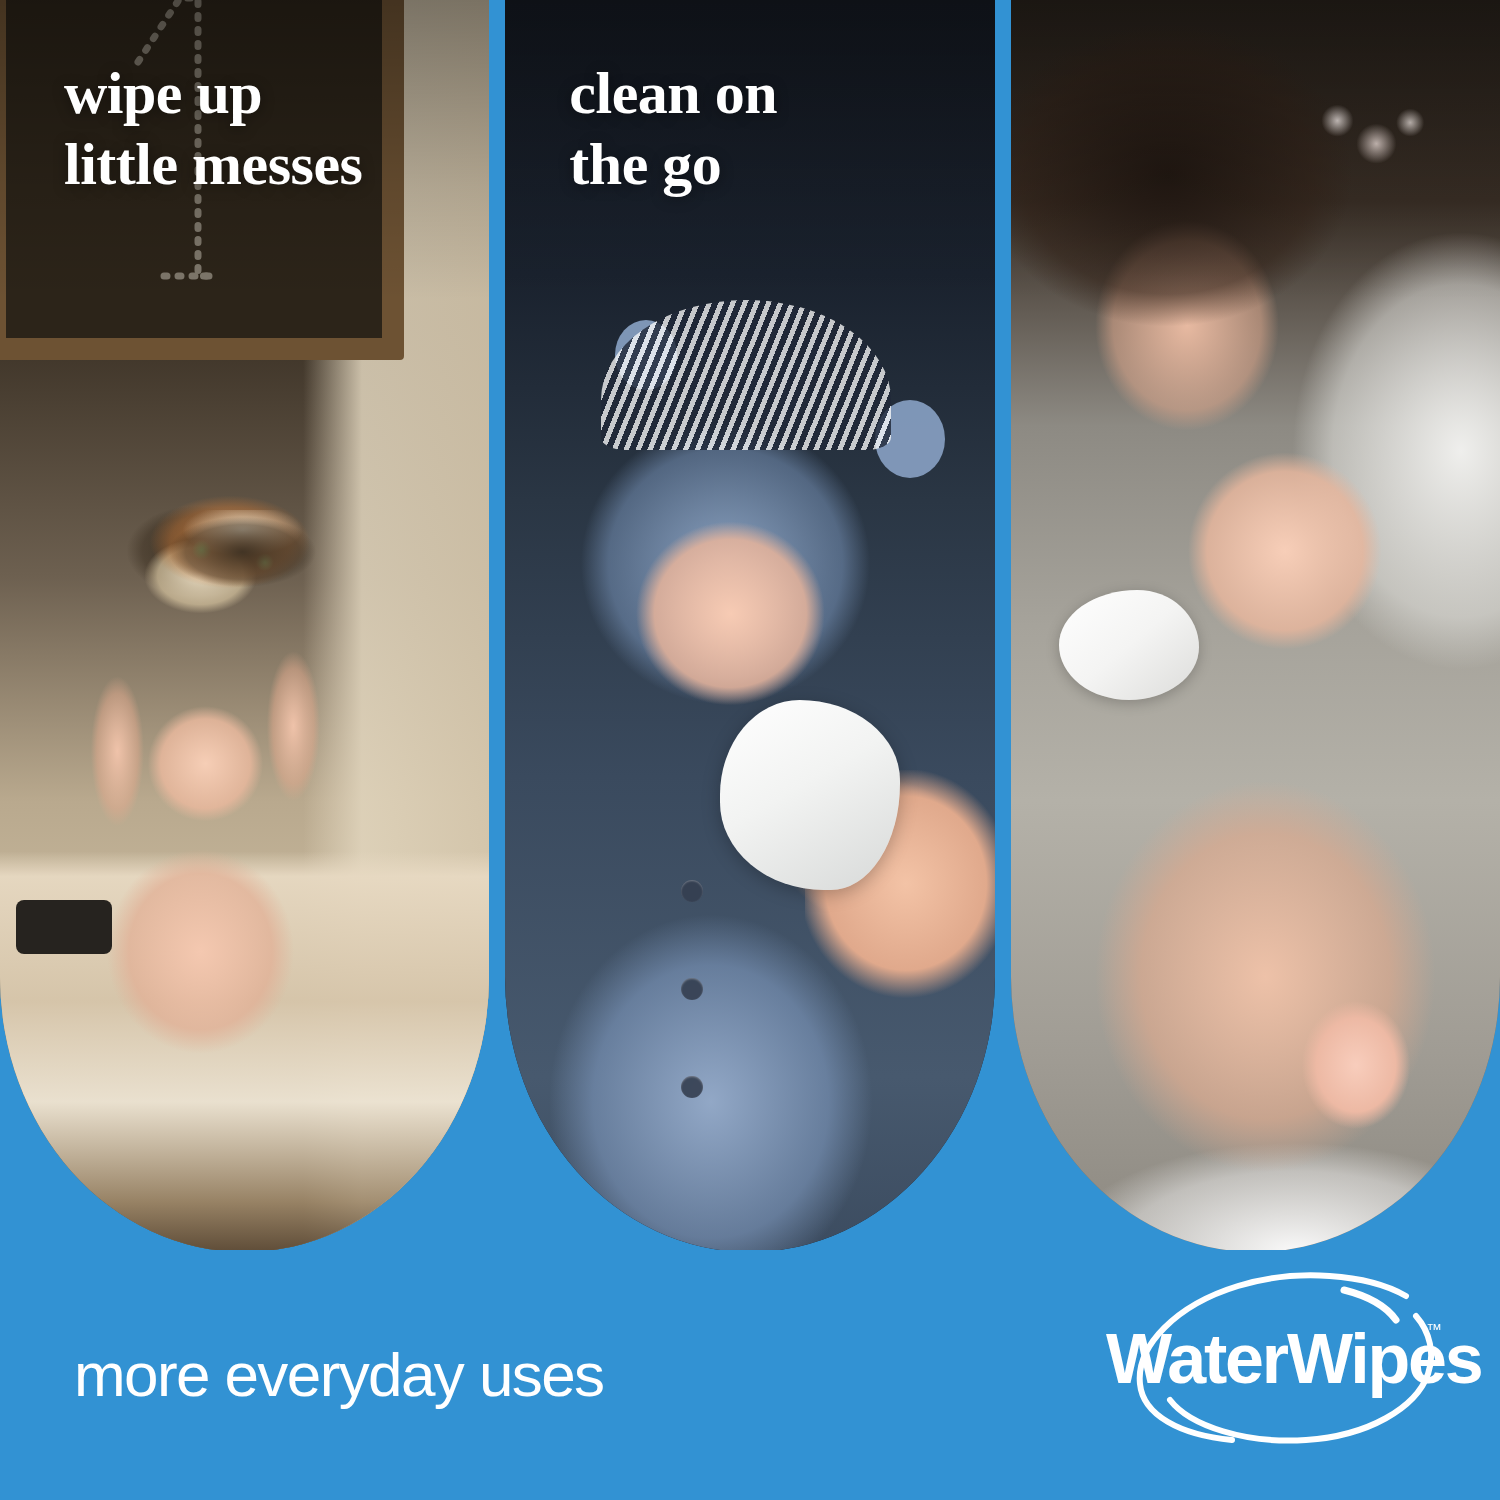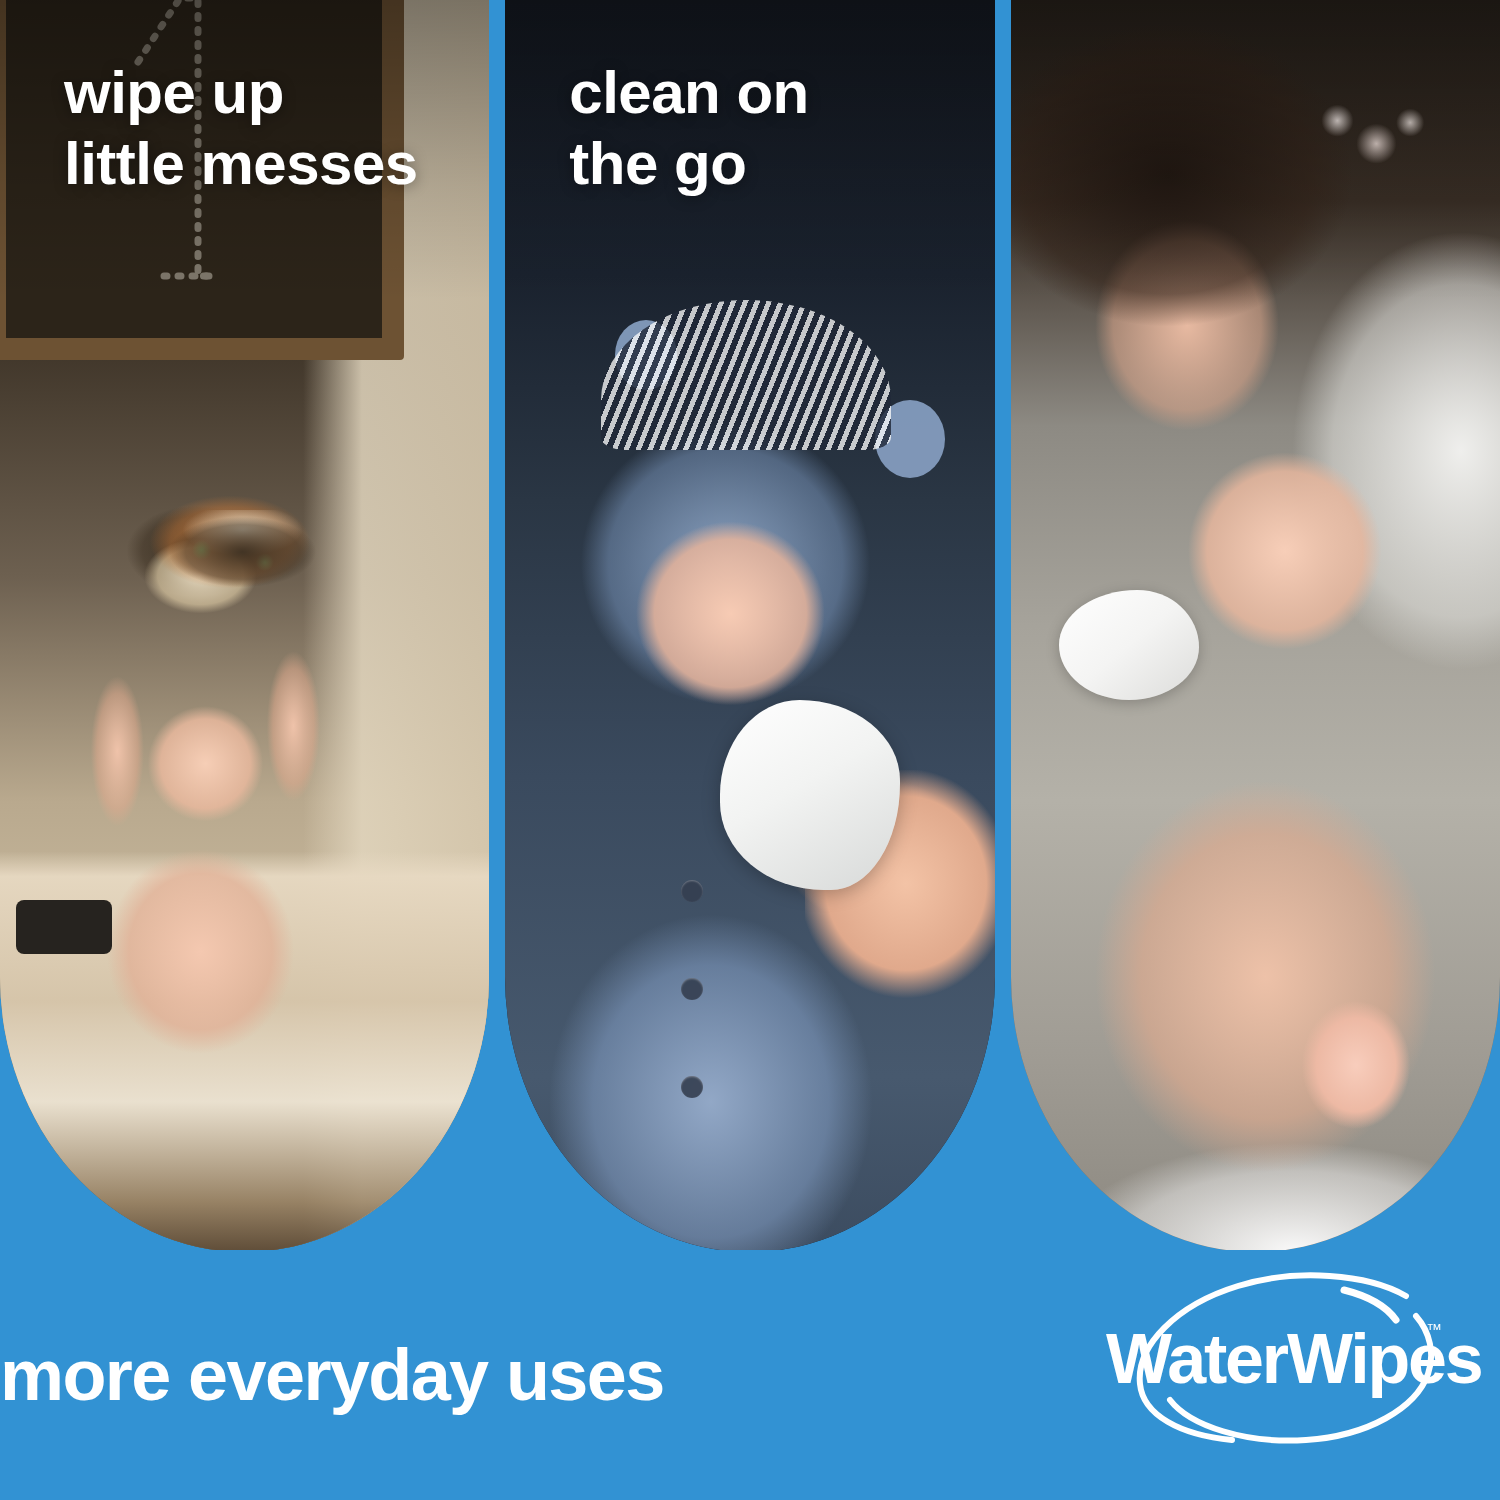--- a/index.html
+++ b/index.html
@@ -18,20 +18,21 @@
     overflow:hidden;
   }
 
   
   .panels{
     position:absolute;
     left:0; top:0;
     width:1500px; height:1252px;
     display:flex;
     gap:16px;
+    font-family:Liberation Serif, serif;
   }
   .panel{
     position:relative;
     flex:1 1 0;
     height:100%;
     overflow:hidden;
     border-bottom-left-radius:50% 22%;
     border-bottom-right-radius:50% 22%;
   }
   .panel .photo{
@@ -257,23 +258,24 @@
     position:absolute;
     left:0; bottom:0;
     width:1500px; height:250px;
     background:#3292d3;
     display:flex;
     align-items:center;
     z-index:6;
   }
   .footer-headline{
     color:#ffffff;
-    font-size:72px;
-    font-weight:700;
+    font-size:62px;
+    font-weight:400;
     letter-spacing:-1.6px;
+    margin-left:74px;
     line-height:1;
     white-space:nowrap;
   }
   .logo-wrap{
     position:absolute;
     right:34px;
     top:22px;
     width:360px;
     height:176px;
   }

